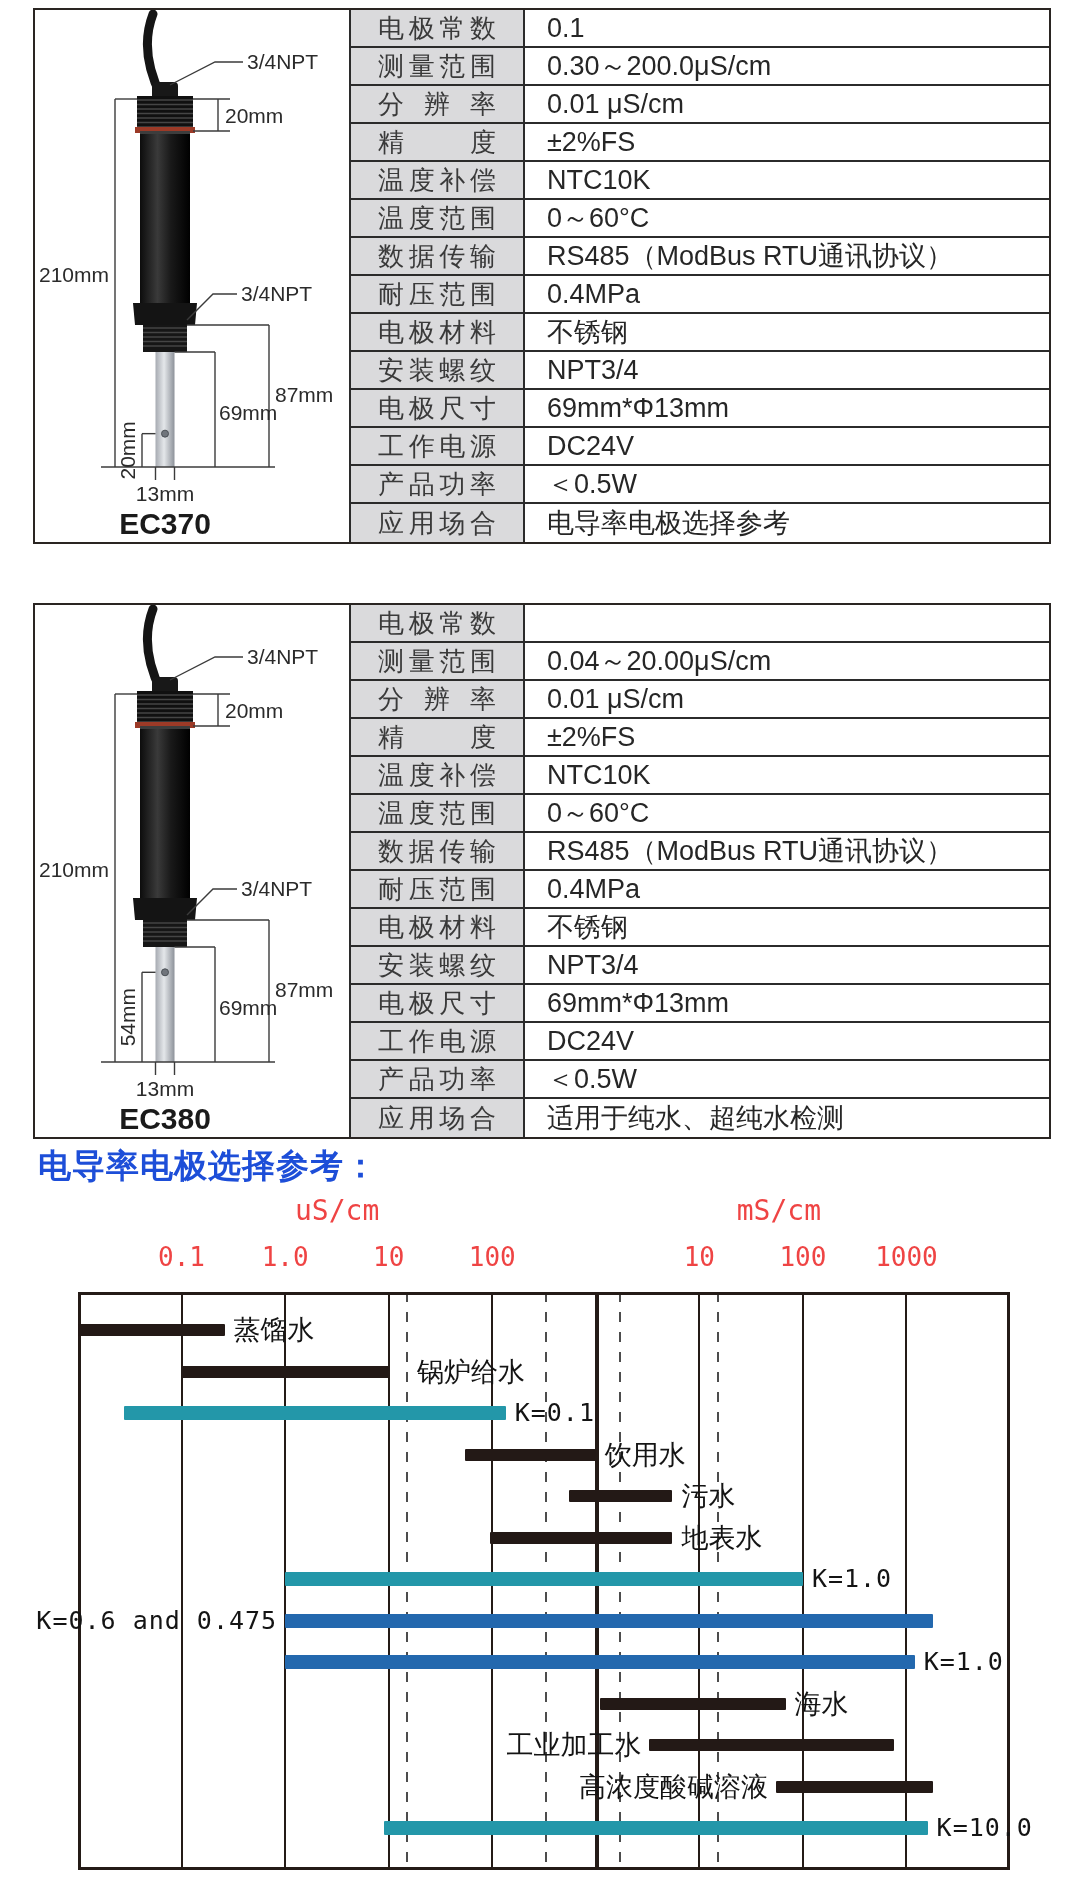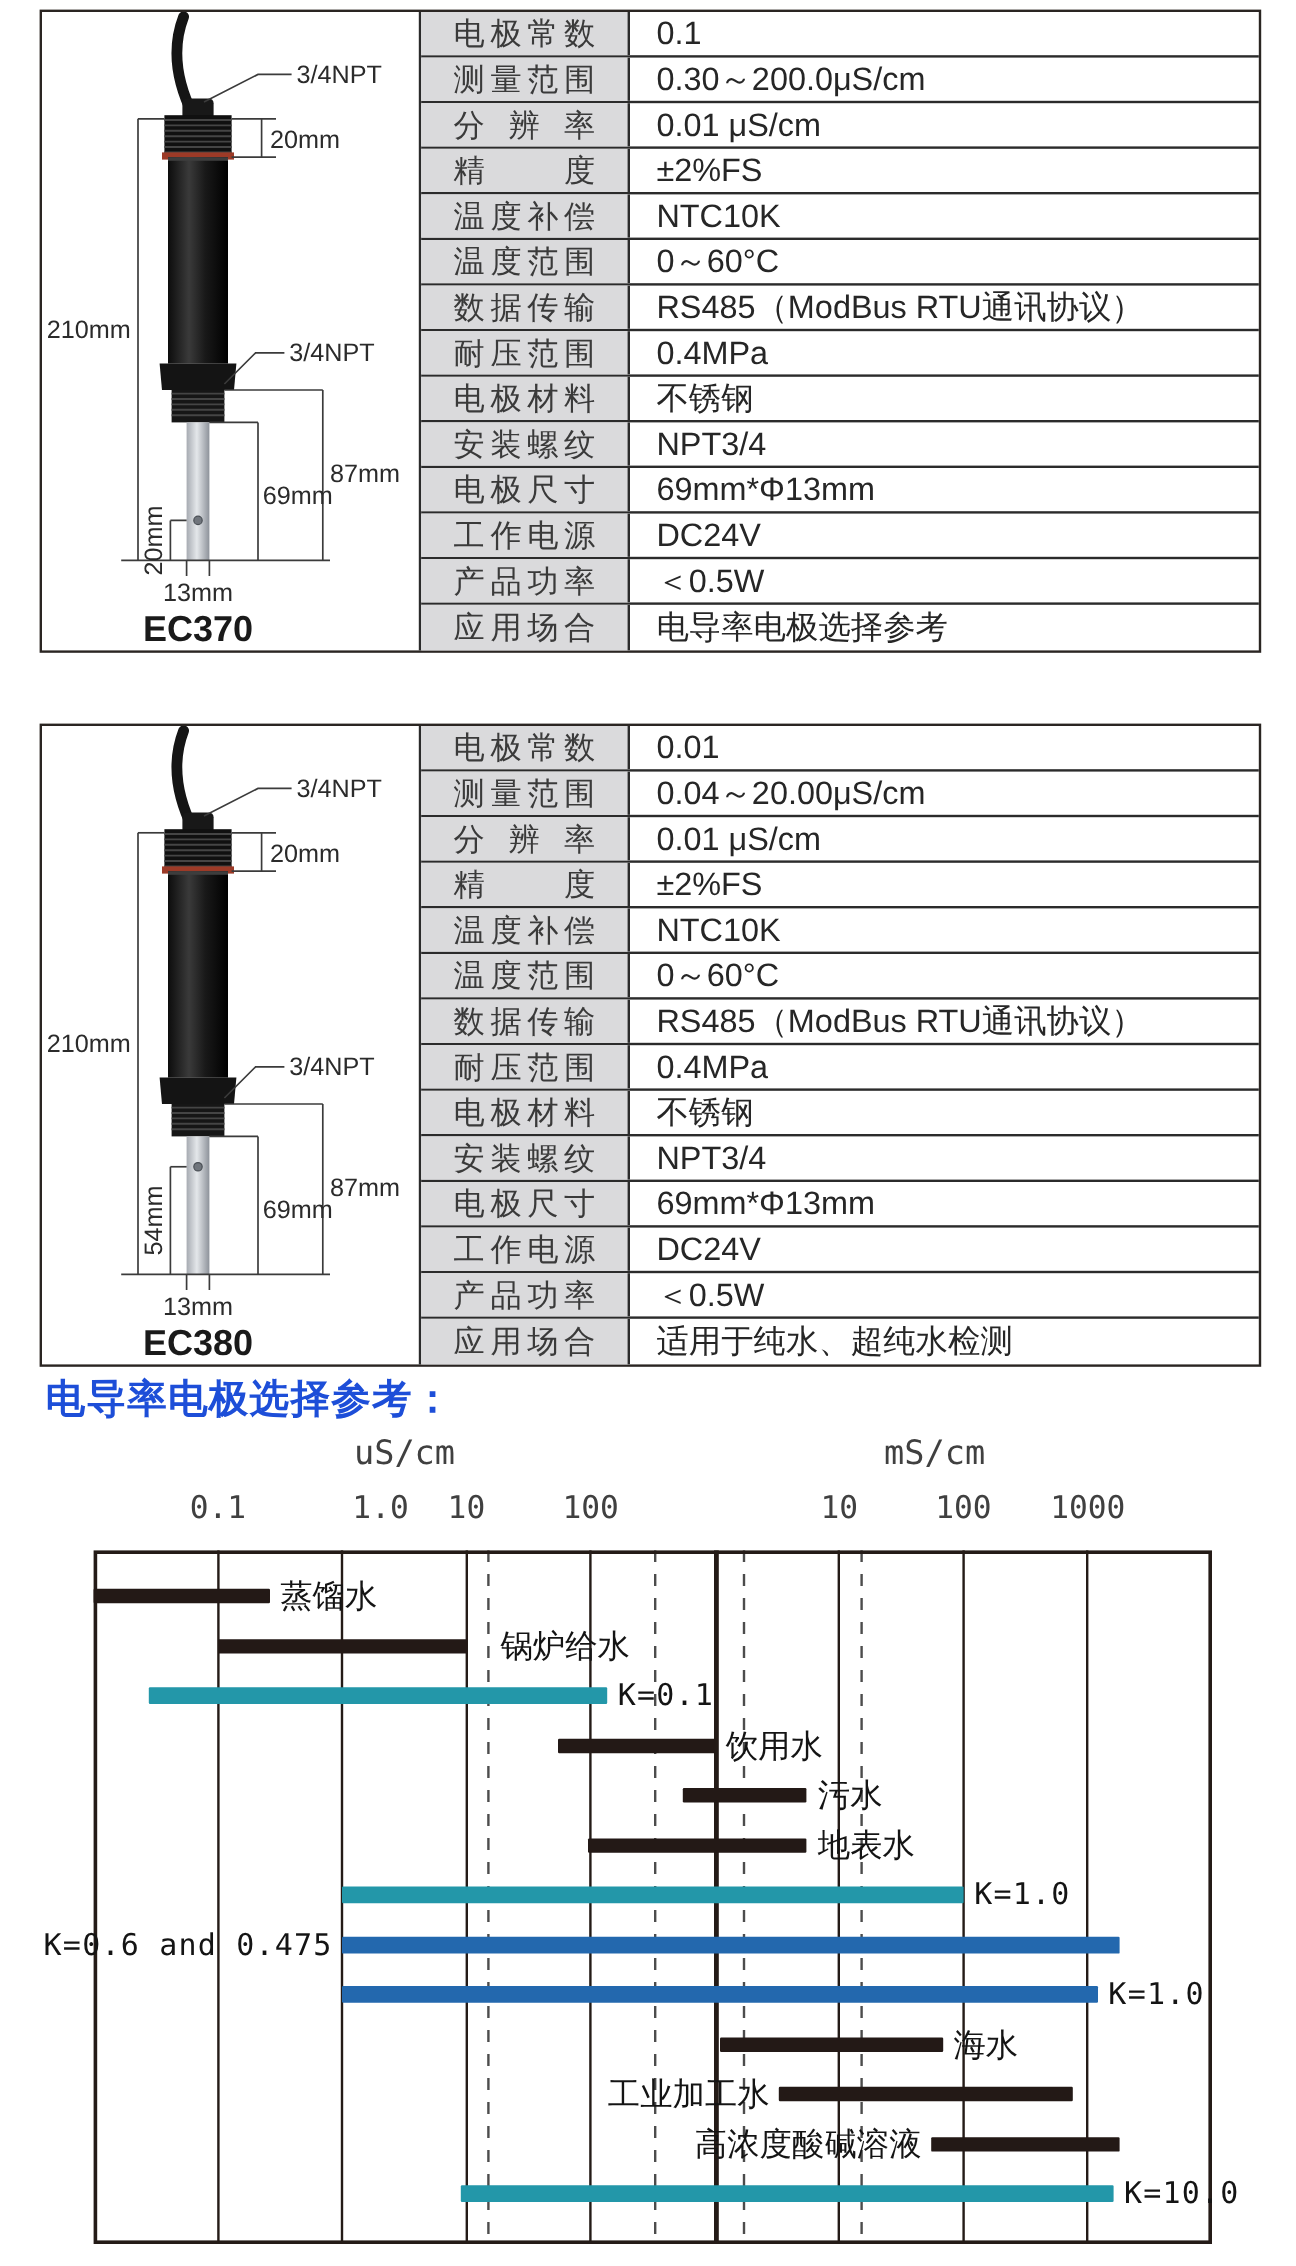--- a/index.html
+++ b/index.html
@@ -10,21 +10,21 @@
   .spec-table{position:absolute;left:314px;top:0;right:0;bottom:0;display:grid;
               grid-template-rows:repeat(14,1fr);border-left:2px solid #2b2b2b;}
   .spec-row{display:grid;grid-template-columns:174px 1fr;border-bottom:2px solid #2b2b2b;min-height:0;}
   .spec-row:last-child{border-bottom:none;}
   .spec-label{background:#dadadc;border-right:2px solid #2b2b2b;display:flex;align-items:center;justify-content:center;}
   .spec-label span{display:inline-block;width:118px;font-size:26px;color:#3a3a3a;
                    text-align:justify;text-align-last:justify;}
   .spec-value{display:flex;align-items:center;padding-left:22px;font-size:27px;color:#262626;white-space:nowrap;}
   #chart{position:absolute;left:0;top:1140px;width:1080px;height:748px;}
   .chart-title{position:absolute;left:38px;top:4px;font-size:33px;font-weight:700;color:#1d4ed8;letter-spacing:1px;}
-  .unit-label,.tick-label,.klabel{font-family:"DejaVu Sans Mono","Liberation Mono",monospace;color:#404040;}
+  .unit-label,.tick-label,.klabel{font-family:"DejaVu Sans Mono","Liberation Mono",monospace;color:#ef4444;}
   .unit-label{position:absolute;top:54px;font-size:28px;transform:translateX(-50%);}
   .tick-label{position:absolute;top:102px;font-size:26px;transform:translateX(-50%);}
   .plot-border{position:absolute;left:78px;top:152px;width:932px;height:578px;box-sizing:border-box;
                border:3px solid #241b17;}
   .gl{position:absolute;top:152px;height:578px;width:2px;background:#241b17;}
   .gl.bold{width:4px;}
   .gl.dash{background:repeating-linear-gradient(180deg,#4c4c4c 0 10px,transparent 10px 20px);}
   .bar{position:absolute;border-radius:1px;}
   .bar-label{position:absolute;height:34px;line-height:34px;font-size:27px;color:#141414;white-space:nowrap;}
   .bar-label.left{text-align:right;}
@@ -262,21 +262,20 @@
       <text x="100" y="412.15" text-anchor="middle" transform="rotate(-90 100 412.15)">54mm</text>
       <text x="130" y="491" text-anchor="middle">13mm</text>
       <text x="130" y="524" text-anchor="middle" font-size="30" font-weight="600" fill="#1a1a1a">EC380</text>
     </g>
   </svg></div>
     <div class="spec-table">
         <div class="spec-row">
           <div class="spec-label">
             <span>电极常数</span>
           </div>
-          <div class="spec-value">0.01</div>
         </div>
         <div class="spec-row">
           <div class="spec-label">
             <span>测量范围</span>
           </div>
           <div class="spec-value">0.04～20.00μS/cm</div>
         </div>
         <div class="spec-row">
           <div class="spec-label">
             <span>分辨率</span>
@@ -350,21 +349,21 @@
           <div class="spec-value">适用于纯水、超纯水检测</div>
         </div>
       </div>
   </div>
 
   <div id="chart">
     <div class="chart-title">电导率电极选择参考：</div>
   <div class="unit-label" style="left: 337.096px;">uS/cm</div>
       <div class="unit-label" style="left: 778.864px;">mS/cm</div>
       <div class="tick-label" style="left: 181.556px;">0.1</div>
-      <div class="tick-label" style="left: 285.111px; margin-left: 32px;">1.0</div>
+      <div class="tick-label" style="left: 285.111px;">1.0</div>
       <div class="tick-label" style="left: 388.667px;">10</div>
       <div class="tick-label" style="left: 492.222px;">100</div>
       <div class="tick-label" style="left: 699.333px;">10</div>
       <div class="tick-label" style="left: 802.889px;">100</div>
       <div class="tick-label" style="left: 906.444px;">1000</div>
       <div class="gl" style="left: 180.556px;"></div>
       <div class="gl" style="left: 284.111px;"></div>
       <div class="gl" style="left: 387.667px;"></div>
       <div class="gl" style="left: 491.222px;"></div>
       <div class="gl bold" style="left: 594.778px;"></div>

